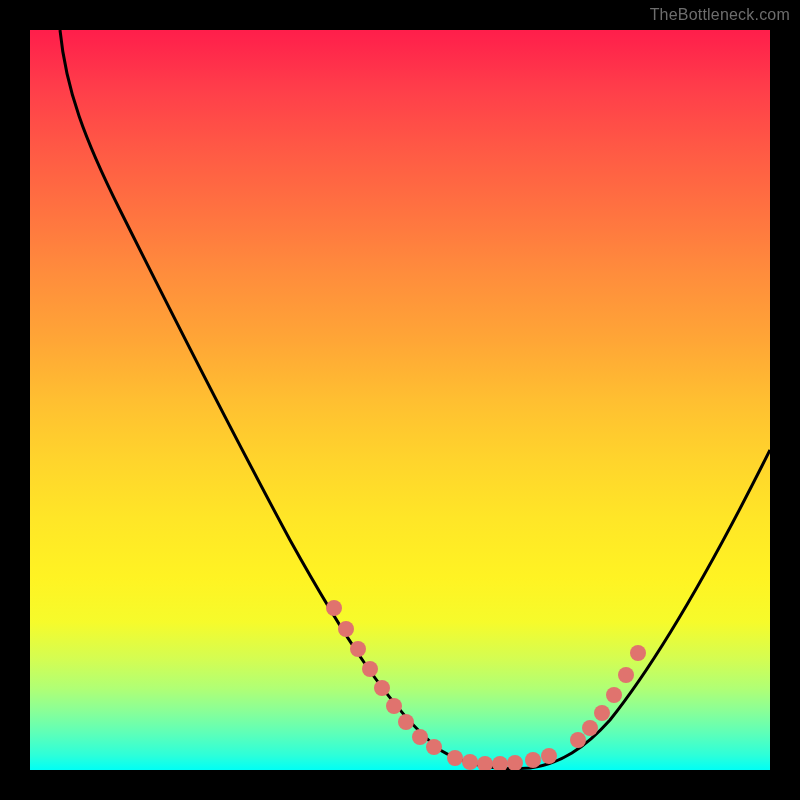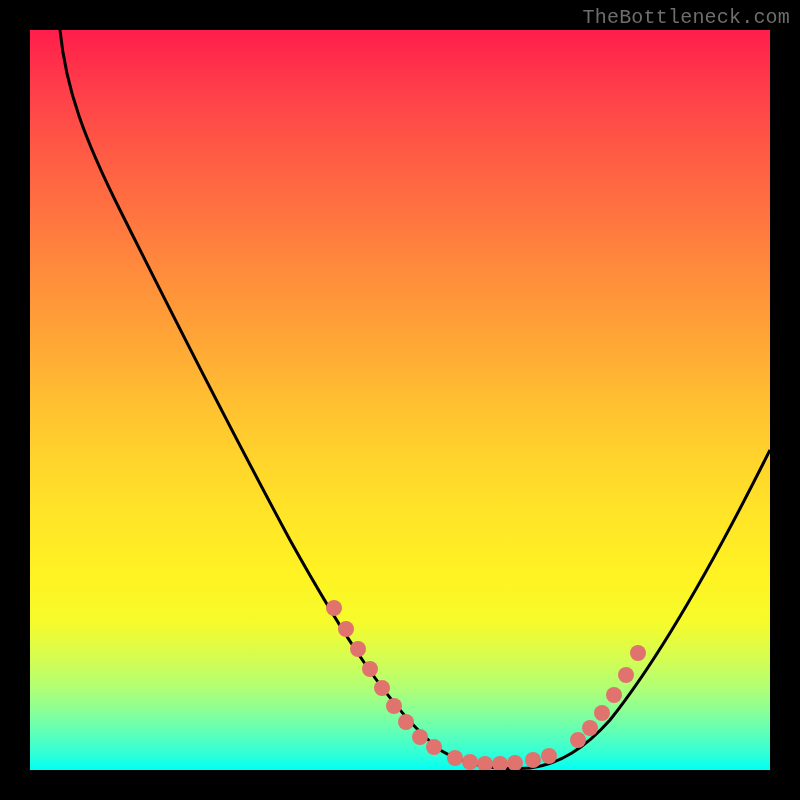--- a/index.html
+++ b/index.html
@@ -43,24 +43,23 @@
       #5effb8 95%,
       #2dffd9 98%,
       #00fff5 100%
     );
   }
   .watermark {
     position: absolute;
     top: 6px;
     right: 10px;
     color: #6d6d6d;
-    font-size: 20px;
+    font-size: 16px;
     font-weight: 400;
     letter-spacing: 0.2px;
-    font-family: Liberation Mono, monospace;
   }
   svg.curve {
     position: absolute;
     left: 0;
     top: 0;
   }
   .dot {
     fill: #e0736e;
   }
 </style>

